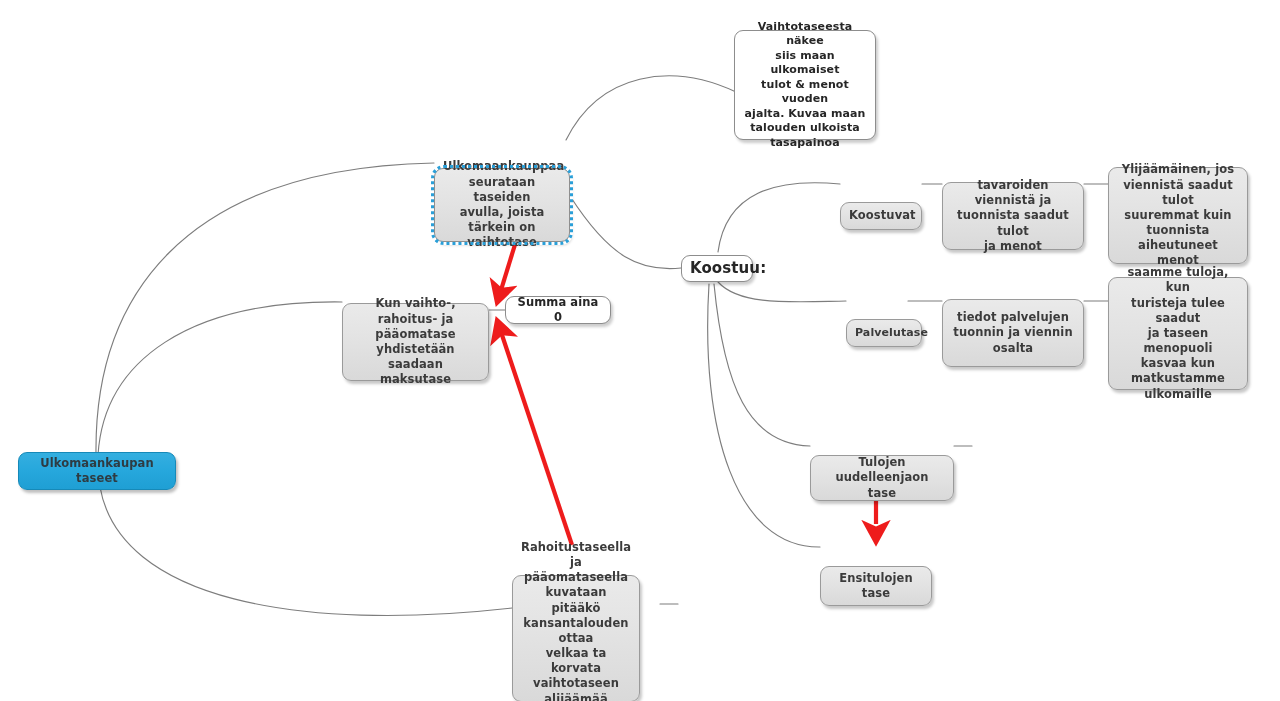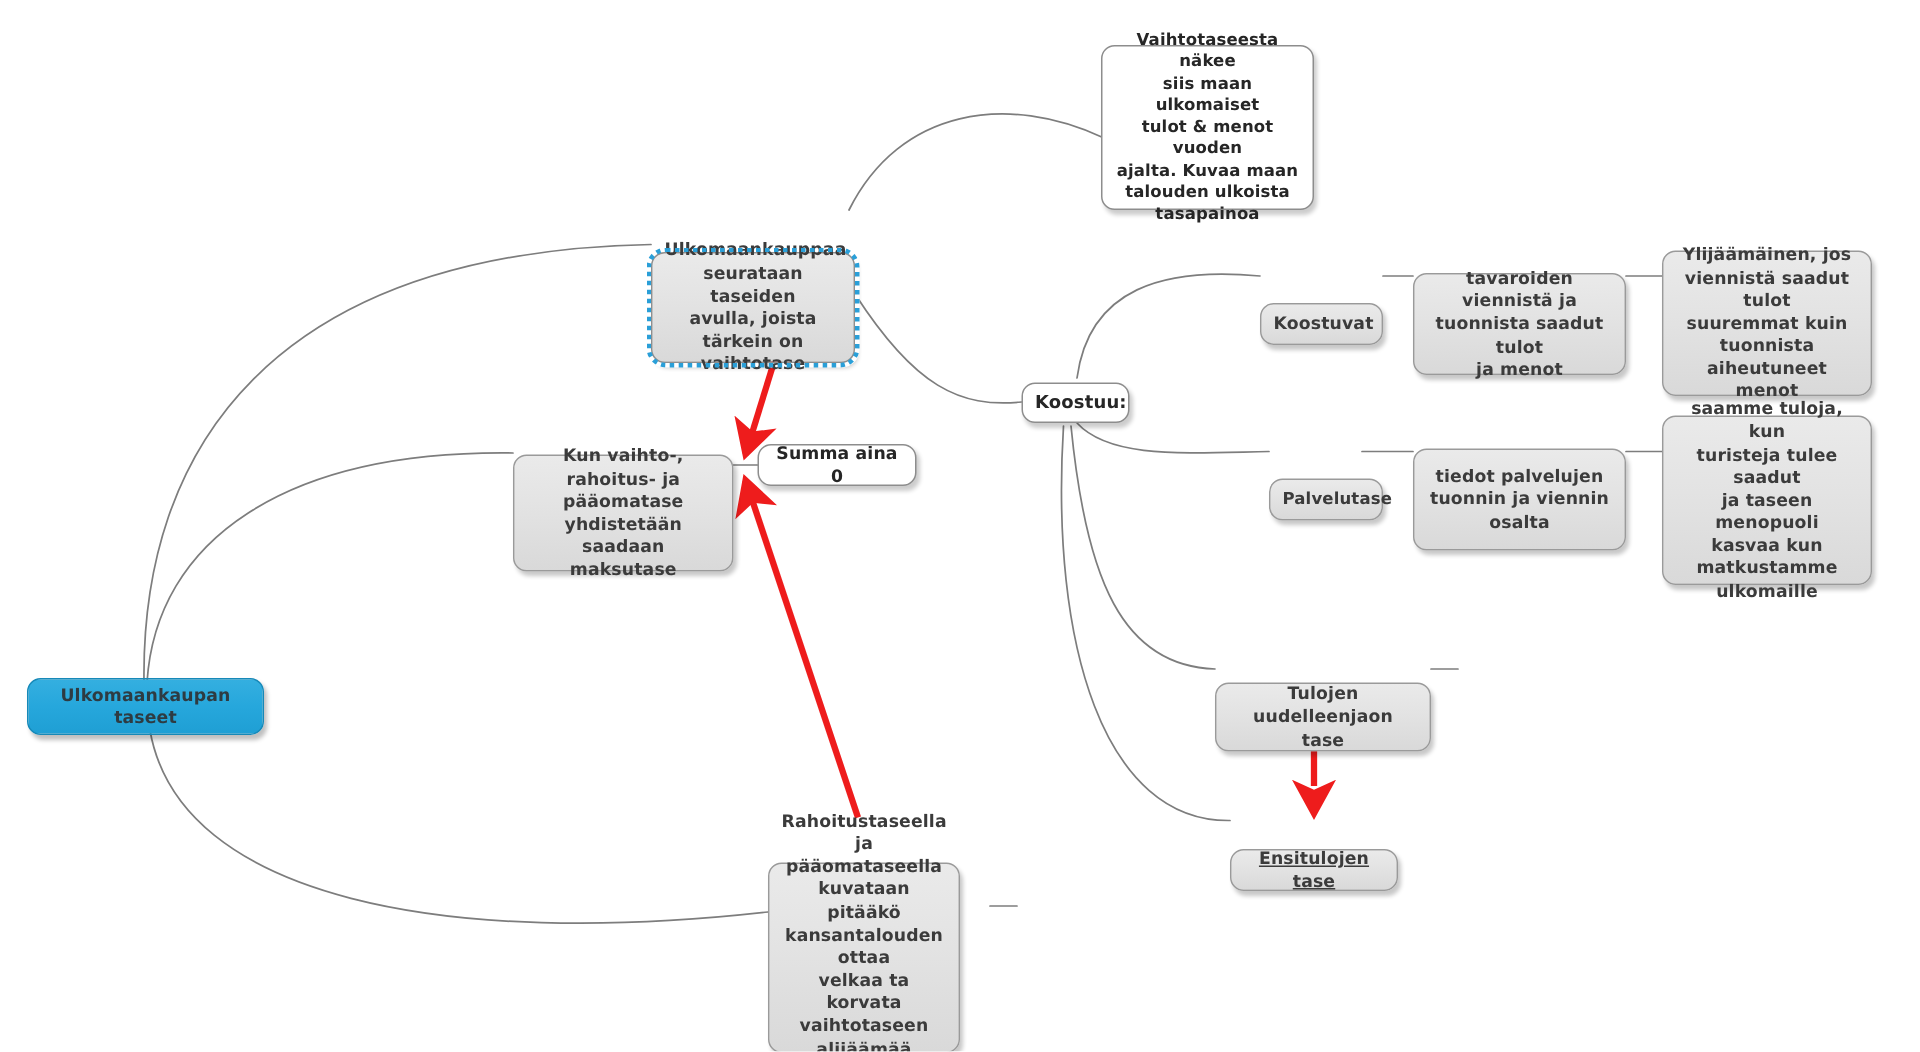--- a/index.html
+++ b/index.html
@@ -146,21 +146,21 @@
 
   <div class="node white" style="left:734px; top:30px; width:142px; height:110px; font-size:11px;">
     <span class="node-text">Vaihtotaseesta näkee
 siis maan ulkomaiset
 tulot &amp; menot vuoden
 ajalta. Kuvaa maan
 talouden ulkoista
 tasapainoa</span>
   </div>
 
-  <div class="node white" style="left:681px; top:255px; width:72px; height:27px; font-size:12px;">
+  <div class="node white" style="left:681px; top:255px; width:72px; height:27px; font-size:15px;">
     <span class="node-text">Koostuu:</span>
   </div>
 
   <div class="node grey" style="left:840px; top:170px; width:82px; height:28px; font-size:11.5px;">
     <span class="node-text">Koostuvat</span>
   </div>
 
   <div class="node grey" style="left:942px; top:150px; width:142px; height:68px; font-size:11.5px;">
     <span class="node-text">tavaroiden viennistä ja
 tuonnista saadut tulot
@@ -193,21 +193,21 @@
 matkustamme
 ulkomaille</span>
   </div>
 
   <div class="node grey" style="left:810px; top:423px; width:144px; height:46px; font-size:11.5px;">
     <span class="node-text">Tulojen uudelleenjaon
 tase</span>
   </div>
 
 
-  <div class="node grey" style="left:820px; top:534px; width:112px; height:28px; font-size:11.5px;text-decoration:underline;">
+  <div class="node grey" style="left:820px; top:534px; width:112px; height:40px; font-size:11.5px;">
     <span class="node-text">Ensitulojen tase</span>
   </div>
 
   <div class="node grey" style="left:342px; top:271px; width:147px; height:78px; font-size:11.5px;">
     <span class="node-text">Kun vaihto-, rahoitus- ja
 pääomatase
 yhdistetään saadaan
 maksutase</span>
   </div>
 

